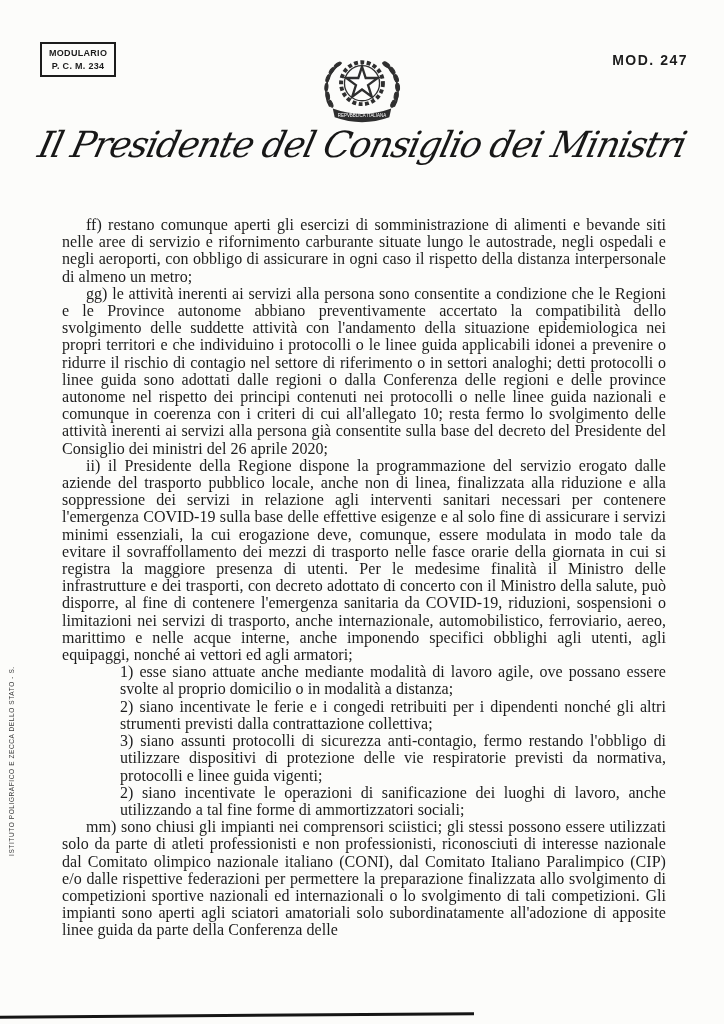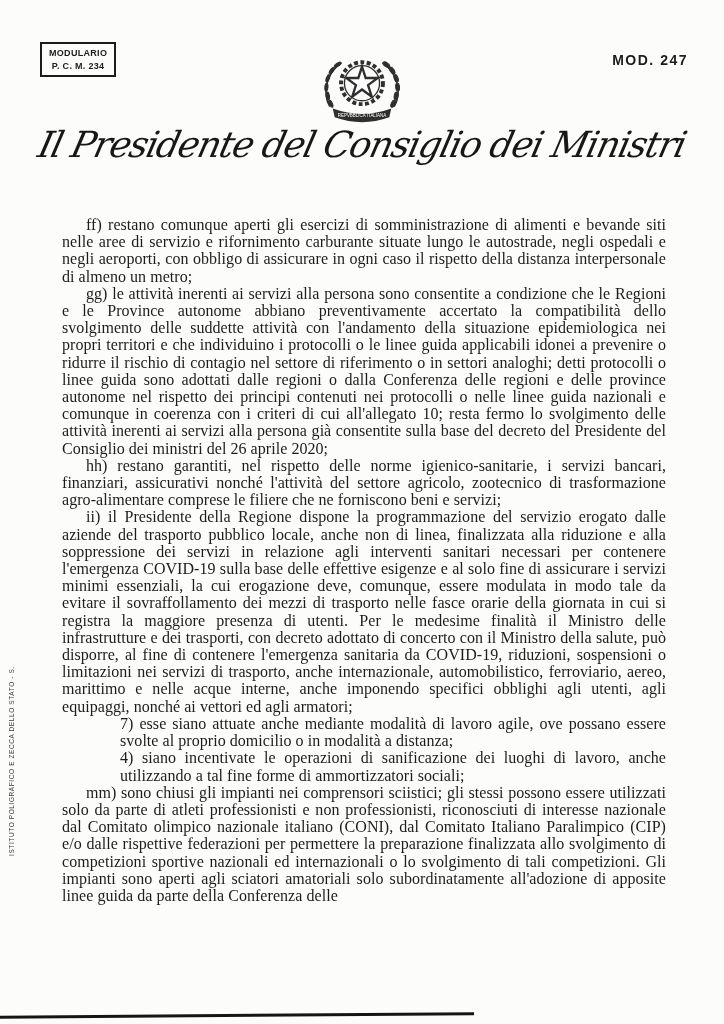--- a/index.html
+++ b/index.html
@@ -112,24 +112,25 @@
       <path d="M25,58 Q55,69 85,58 L83,67 Q55,77 27,67 Z" fill="#2f2f2f"></path>
       <text x="55" y="66.5" text-anchor="middle" font-size="4.6" fill="#ffffff" font-family="Liberation Sans, sans-serif">REPVBBLICA ITALIANA</text>
     </svg>
   </div>
 
   <div class="script-title">Il Presidente del Consiglio dei Ministri</div>
 
   <div class="doc-body">
       <p class="para">ff) restano comunque aperti gli esercizi di somministrazione di alimenti e bevande siti nelle aree di servizio e rifornimento carburante situate lungo le autostrade, negli ospedali e negli aeroporti, con obbligo di assicurare in ogni caso il rispetto della distanza interpersonale di almeno un metro;</p>
       <p class="para">gg) le attività inerenti ai servizi alla persona sono consentite a condizione che le Regioni e le Province autonome abbiano preventivamente accertato la compatibilità dello svolgimento delle suddette attività con l'andamento della situazione epidemiologica nei propri territori e che individuino i protocolli o le linee guida applicabili idonei a prevenire o ridurre il rischio di contagio nel settore di riferimento o in settori analoghi; detti protocolli o linee guida sono adottati dalle regioni o dalla Conferenza delle regioni e delle province autonome nel rispetto dei principi contenuti nei protocolli o nelle linee guida nazionali e comunque in coerenza con i criteri di cui all'allegato 10; resta fermo lo svolgimento delle attività inerenti ai servizi alla persona già consentite sulla base del decreto del Presidente del Consiglio dei ministri del 26 aprile 2020;</p>
-      <p class="para">hh) restano garantiti, nel rispetto delle norme igienico-sanitarie, i servizi bancari, finanziari, assicurativi nonché l'attività del settore agricolo, zootecnico di trasformazione agro-alimentare comprese le filiere che ne forniscono beni e servizi;</p>
       <p class="para">ii) il Presidente della Regione dispone la programmazione del servizio erogato dalle aziende del trasporto pubblico locale, anche non di linea, finalizzata alla riduzione e alla soppressione dei servizi in relazione agli interventi sanitari necessari per contenere l'emergenza COVID-19 sulla base delle effettive esigenze e al solo fine di assicurare i servizi minimi essenziali, la cui erogazione deve, comunque, essere modulata in modo tale da evitare il sovraffollamento dei mezzi di trasporto nelle fasce orarie della giornata in cui si registra la maggiore presenza di utenti. Per le medesime finalità il Ministro delle infrastrutture e dei trasporti, con decreto adottato di concerto con il Ministro della salute, può disporre, al fine di contenere l'emergenza sanitaria da COVID-19, riduzioni, sospensioni o limitazioni nei servizi di trasporto, anche internazionale, automobilistico, ferroviario, aereo, marittimo e nelle acque interne, anche imponendo specifici obblighi agli utenti, agli equipaggi, nonché ai vettori ed agli armatori;</p>
-      <p class="item">7) esse siano attuate anche mediante modalità di lavoro agile, ove possano essere svolte al proprio domicilio o in modalità a distanza;</p>
-      <p class="item">4) siano incentivate le operazioni di sanificazione dei luoghi di lavoro, anche utilizzando a tal fine forme di ammortizzatori sociali;</p>
+      <p class="item">1) esse siano attuate anche mediante modalità di lavoro agile, ove possano essere svolte al proprio domicilio o in modalità a distanza;</p>
+      <p class="item">2) siano incentivate le ferie e i congedi retribuiti per i dipendenti nonché gli altri strumenti previsti dalla contrattazione collettiva;</p>
+      <p class="item">3) siano assunti protocolli di sicurezza anti-contagio, fermo restando l'obbligo di utilizzare dispositivi di protezione delle vie respiratorie previsti da normativa, protocolli e linee guida vigenti;</p>
+      <p class="item">2) siano incentivate le operazioni di sanificazione dei luoghi di lavoro, anche utilizzando a tal fine forme di ammortizzatori sociali;</p>
       <p class="para">mm)  sono chiusi gli impianti nei comprensori sciistici; gli stessi possono essere utilizzati solo da parte di atleti professionisti e non professionisti, riconosciuti di interesse nazionale dal Comitato olimpico nazionale italiano (CONI), dal Comitato Italiano Paralimpico (CIP) e/o dalle rispettive federazioni per permettere la preparazione finalizzata allo svolgimento di competizioni sportive nazionali ed internazionali o lo svolgimento di tali competizioni. Gli impianti sono aperti agli sciatori amatoriali solo subordinatamente all'adozione di apposite linee guida da parte della Conferenza delle</p>
     </div>
 
   <div class="imprint">ISTITUTO POLIGRAFICO E ZECCA DELLO STATO - S.</div>
 
   <div class="bottom-line"></div>
 
 </div>
 
 </body></html>

